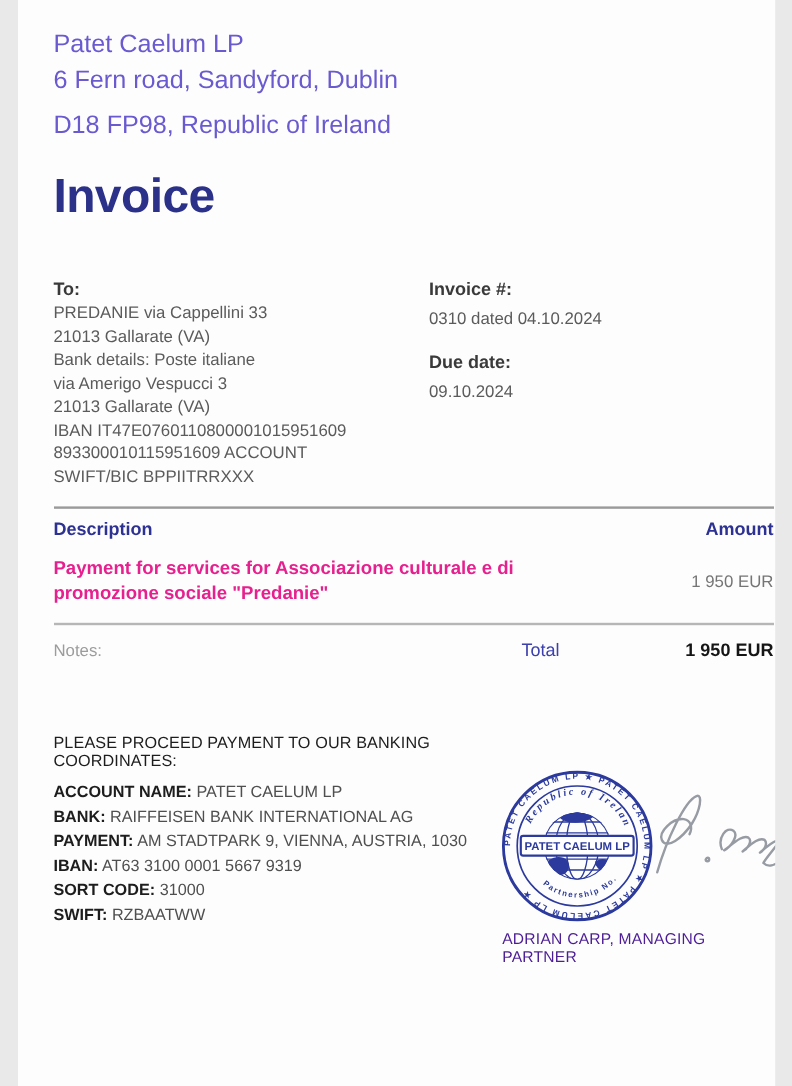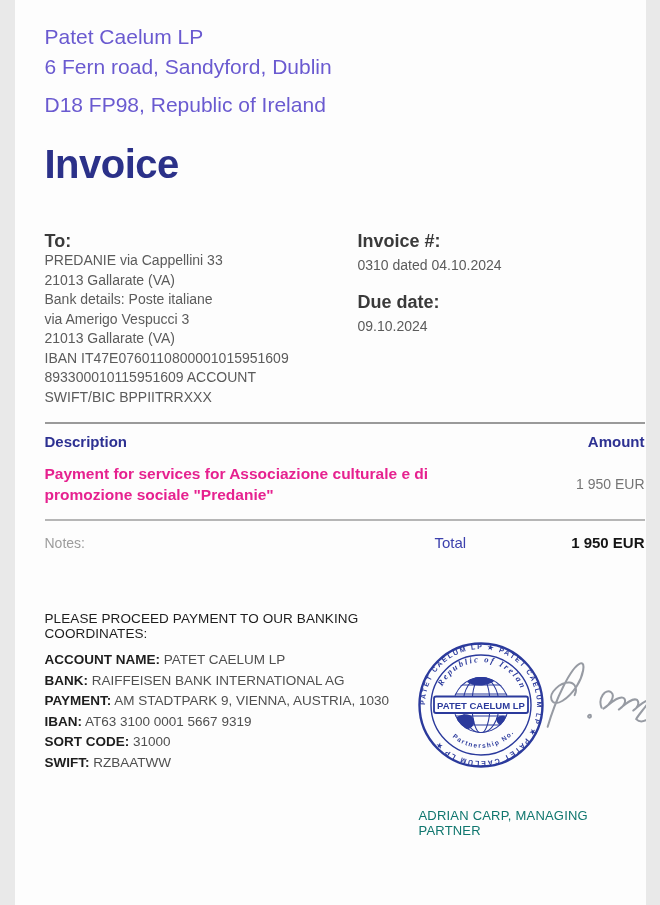--- a/index.html
+++ b/index.html
@@ -12,21 +12,21 @@
 
   
   .company{margin-top:22px;color:#6a5ad0;font-size:21px;line-height:30px;}
   .company .l3{margin-top:8px;}
   .title{margin-top:22px;font-size:40px;line-height:44px;font-weight:bold;color:#2b3189;letter-spacing:-0.5px;}
 
   
   .info{display:flex;margin-top:46px;font-size:14px;}
   .info-left{width:313px;}
   .info-right{flex:1;}
-  .block-label{font-weight:bold;font-size:18px;color:#3a3a3a;line-height:19px;}
+  .block-label{font-weight:bold;font-size:15px;color:#3a3a3a;line-height:19px;}
   .to-name{font-weight:bold;font-size:14.5px;line-height:19.5px;color:#3a3a3a;max-width:292px;margin-top:2px;}
   .addr-line{color:#5b5b5b;font-size:14px;line-height:19.5px;}
   .meta-value{color:#5b5b5b;font-size:14px;margin-top:6px;}
   .due-block{margin-top:20px;}
 
   
   .tbl{margin-top:15px;border-top:2px solid #9a9a9a;padding-top:9px;}
   .tbl-head{display:flex;justify-content:space-between;font-size:15px;font-weight:bold;color:#2d3192;}
   .tbl-row{display:flex;margin-top:13px;padding-bottom:14px;border-bottom:2px solid #b6b6b6;gap:44px;}
   .tbl-desc{width:432px;font-size:15.5px;line-height:21px;font-weight:bold;color:#e6218f;}
@@ -39,21 +39,21 @@
   
   .banking{margin-top:60px;width:380px;}
   .bank-heading{font-weight:normal;font-size:13.5px;color:#1d1d1d;letter-spacing:0.1px;}
   .bank-rows{margin-top:9px;}
   .bank-row{font-size:13.5px;line-height:20.5px;color:#4f4f4f;}
   .bank-row b{color:#1d1d1d;}
 
   
   .stamp{position:absolute;left:402px;top:641px;width:128px;height:128px;}
   .signature{position:absolute;left:525px;top:648px;width:125px;height:100px;}
-  .sig-name{position:absolute;left:404px;top:808px;font-size:13px;color:#0f766e;letter-spacing:0.2px;}
+  .sig-name{position:absolute;left:404px;top:775px;font-size:13px;color:#4c1d95;letter-spacing:0.2px;}
 </style>
 </head>
 <body>
 
 <div class="page">
   <div class="content">
 
     <div class="company">
       <div class="l1">Patet Caelum LP</div>
       <div class="l2">6 Fern road, Sandyford, Dublin</div>

